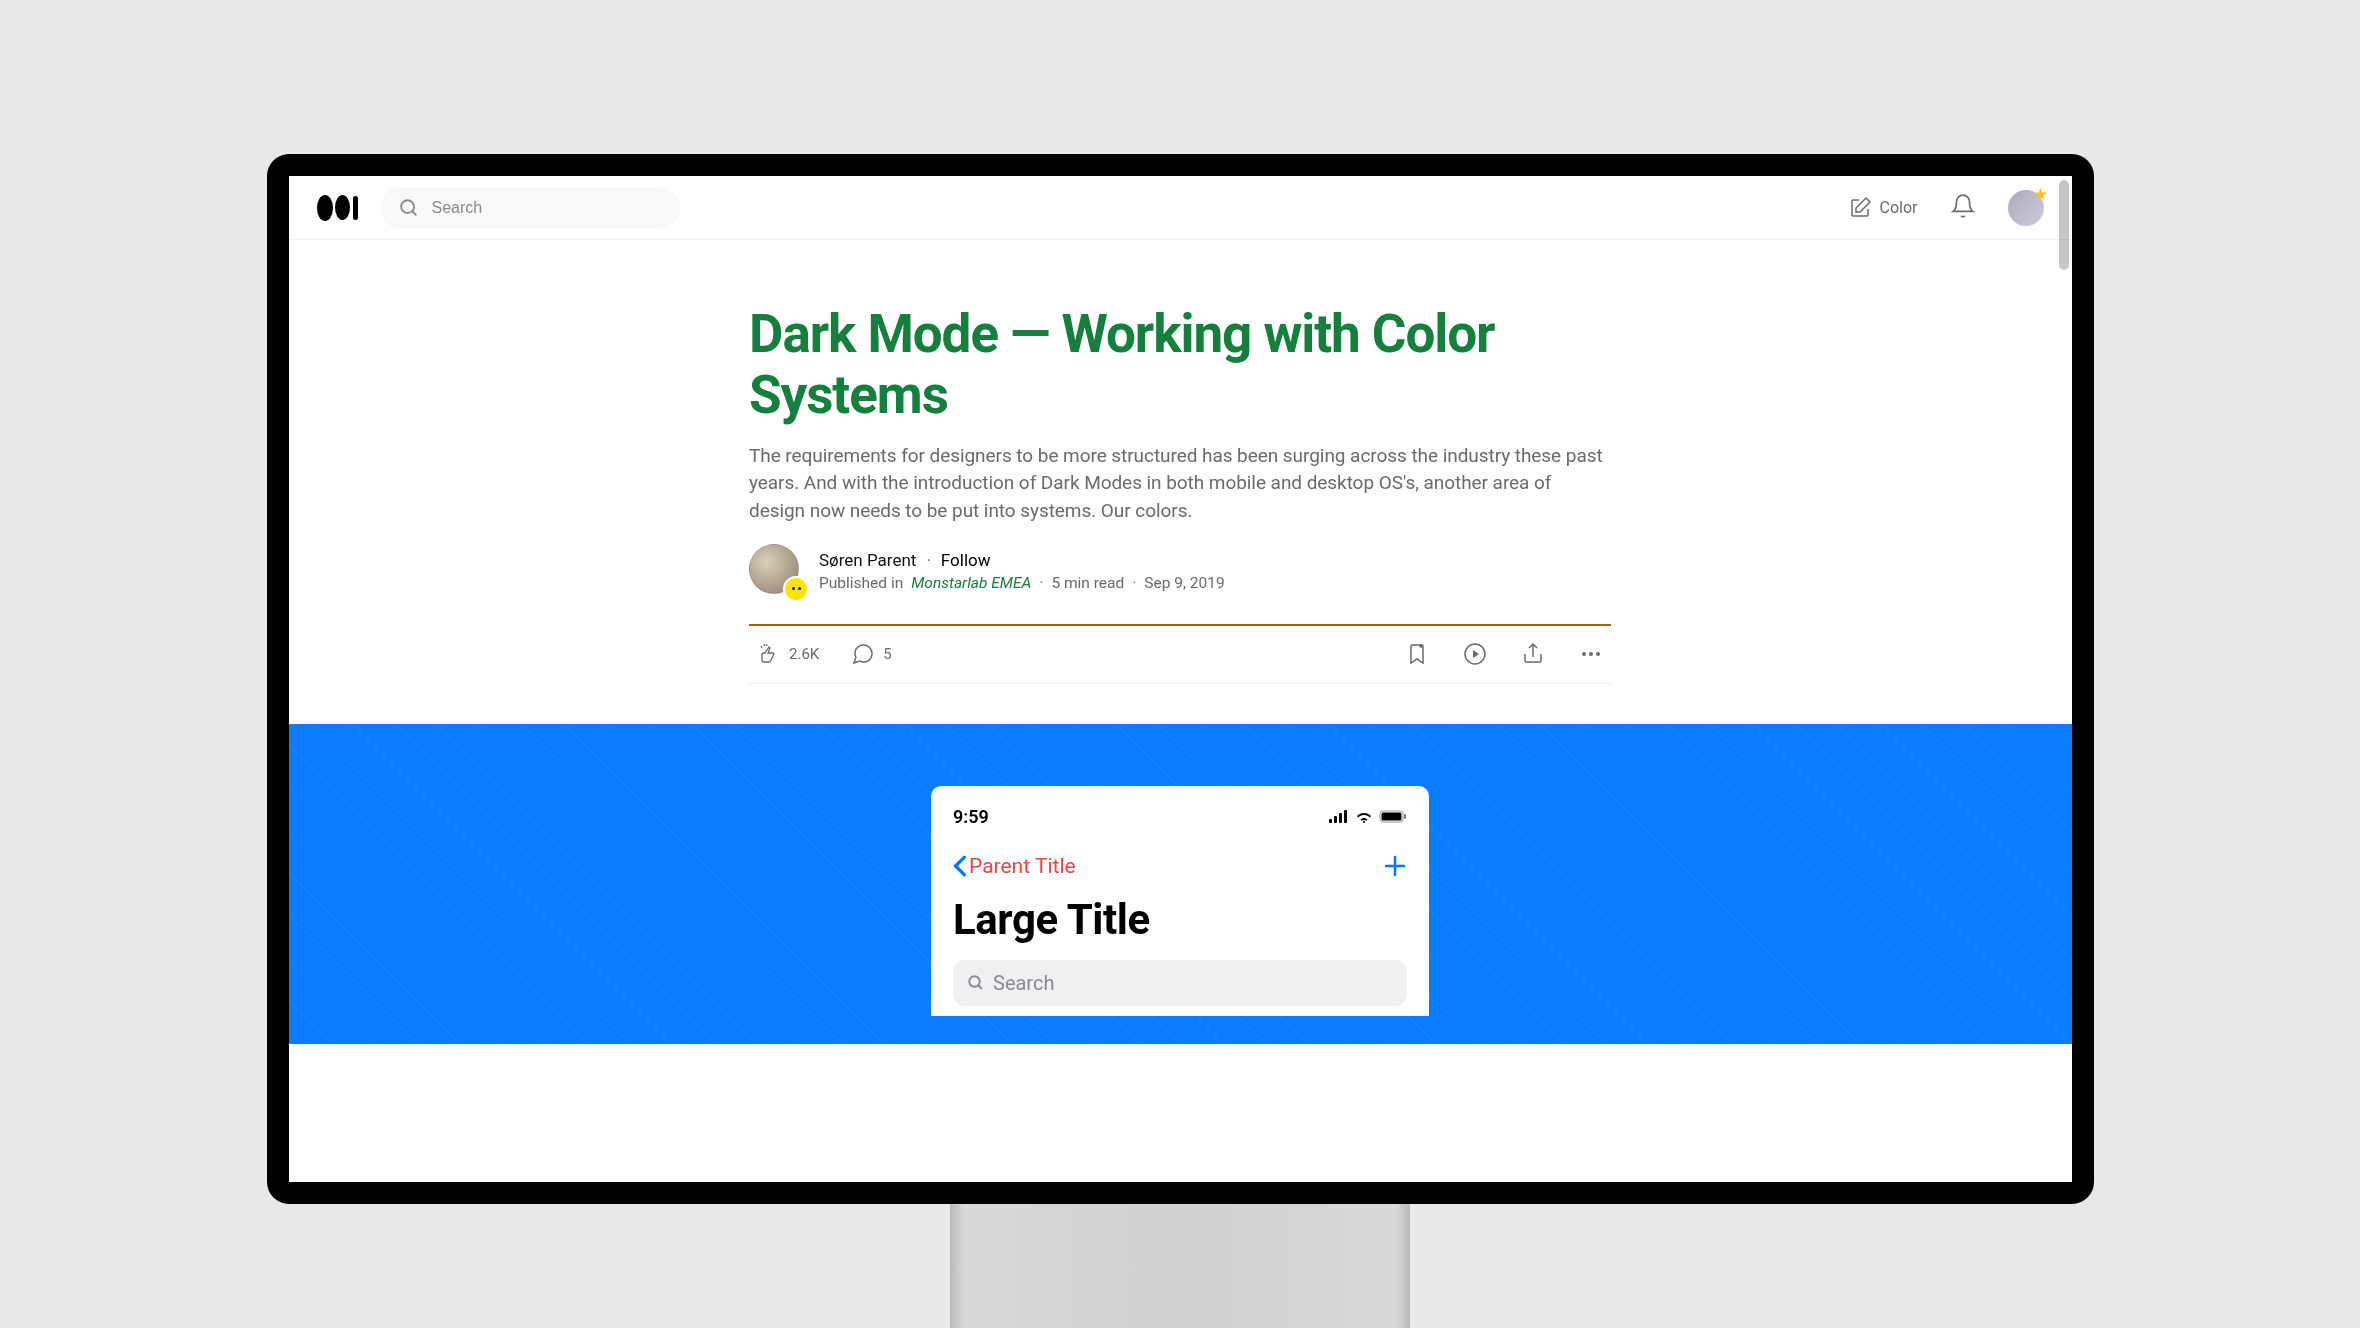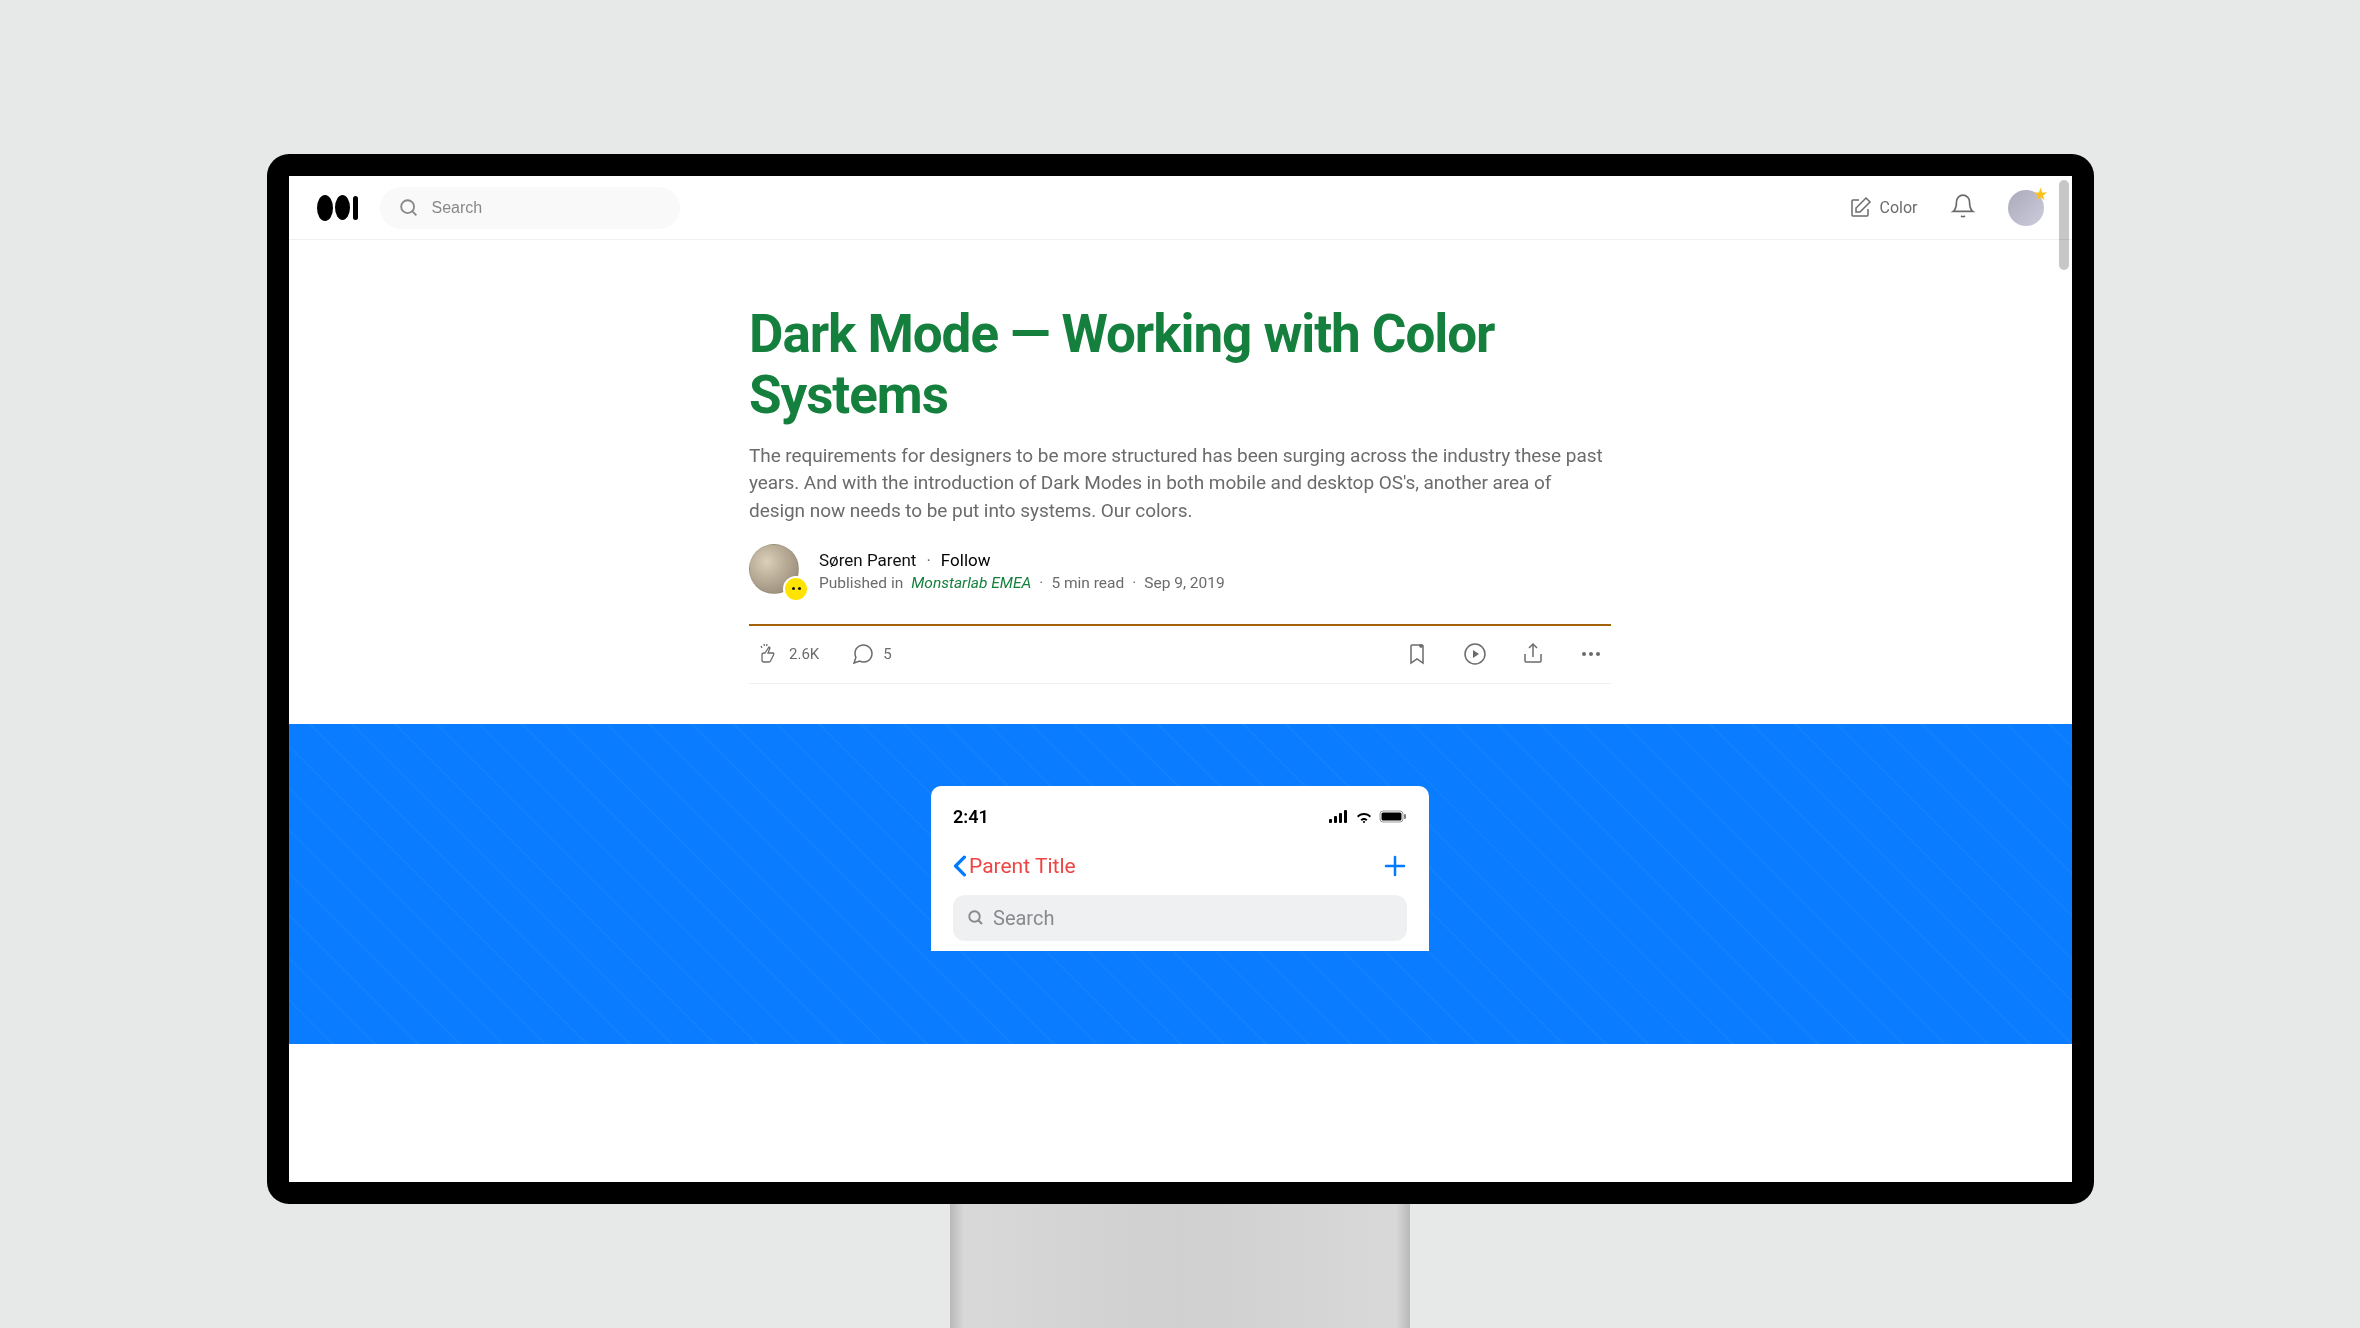--- a/index.html
+++ b/index.html
@@ -270,21 +270,21 @@
               <circle cx="12" cy="12" r="2"></circle>
               <circle cx="19" cy="12" r="2"></circle>
             </svg>
         </div>
       </div>
     </div>
 
     <div class="hero">
       <div class="phone">
         <div class="phone-status">
-          <span>2:41</span>
+          <span>9:59</span>
           <div class="status-icons">
             <svg width="20" height="13" viewBox="0 0 20 13" fill="#000">
                 <rect x="0" y="9" width="3" height="4" rx="1"></rect>
                 <rect x="5" y="6" width="3" height="7" rx="1"></rect>
                 <rect x="10" y="3" width="3" height="10" rx="1"></rect>
                 <rect x="15" y="0" width="3" height="13" rx="1"></rect>
               </svg>
             <svg width="18" height="13" viewBox="0 0 18 13" fill="#000">
                 <path d="M9 13c-.5 0-1-.4-1-1 0-.6.5-1 1-1s1 .4 1 1c0 .6-.5 1-1 1zm-3.5-3.5C6.4 8.6 7.6 8 9 8s2.6.6 3.5 1.5l-1.4 1.4C10.5 10.3 9.8 10 9 10s-1.5.3-2.1.9L5.5 9.5zM2 6C3.9 4.1 6.3 3 9 3s5.1 1.1 7 3l-1.4 1.4C13 5.8 11.1 5 9 5S5 5.8 3.4 7.4L2 6z"></path>
               </svg>
@@ -302,20 +302,21 @@
               </svg>
             <span>Parent Title</span>
           </div>
           <div class="phone-plus">
             <svg width="24" height="24" viewBox="0 0 24 24" fill="none" stroke="#007aff" stroke-width="2.5" stroke-linecap="round">
                 <line x1="12" y1="3" x2="12" y2="21"></line>
                 <line x1="3" y1="12" x2="21" y2="12"></line>
               </svg>
           </div>
         </div>
+        <div class="phone-title">Large Title</div>
         <div class="phone-search">
           <svg width="18" height="18" viewBox="0 0 24 24" fill="none" stroke="#8a8a8e" stroke-width="2.5">
               <circle cx="10" cy="10" r="7"></circle>
               <line x1="20" y1="20" x2="15" y2="15"></line>
             </svg>
           <span>Search</span>
         </div>
       </div>
     </div>
 

